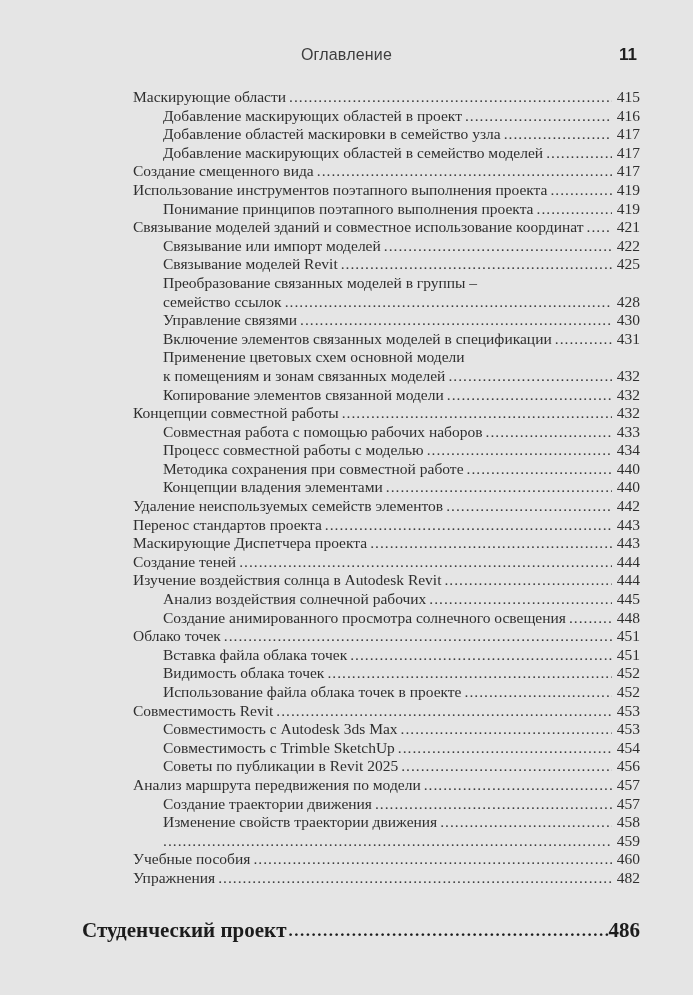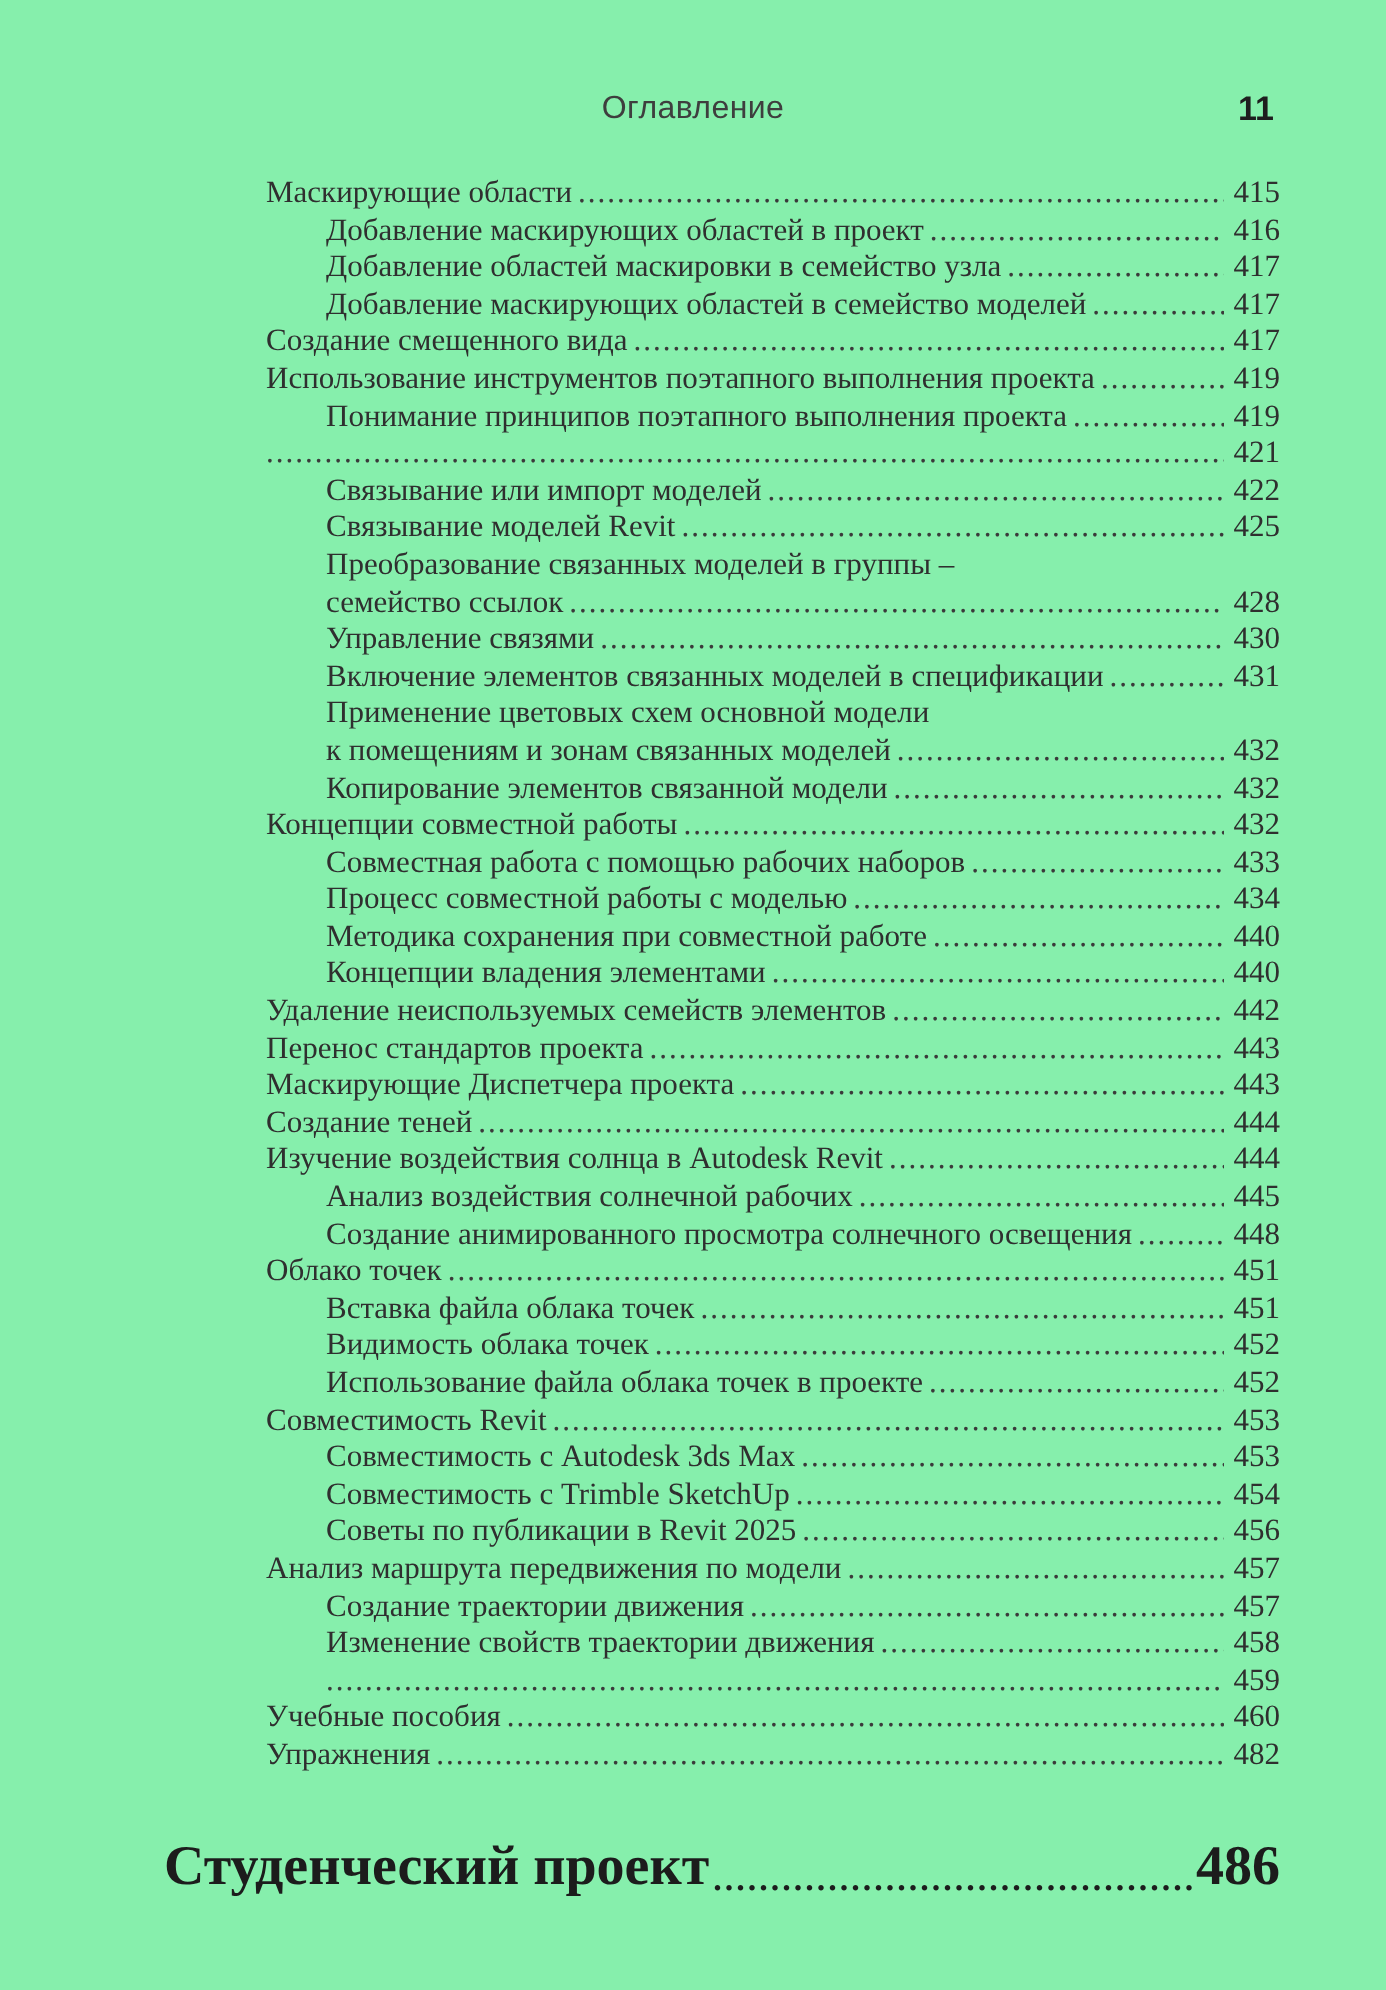--- a/index.html
+++ b/index.html
@@ -4,21 +4,21 @@
 <style>
   html, body {
     margin: 0;
     padding: 0;
     background: #ffffff;
   }
   .book-page {
     position: relative;
     width: 693px;
     height: 995px;
-    background: #86efac;
+    background: #e5e5e5;
     font-family: "Liberation Serif", serif;
     color: #2f2f2f;
     overflow: hidden;
   }
   .page-header {
     position: absolute;
     top: 46px;
     left: 0;
     width: 693px;
     height: 22px;
@@ -76,22 +76,22 @@
     flex: none;
     min-width: 28px;
     text-align: right;
   }
   .toc-footer-row {
     position: absolute;
     top: 918px;
     left: 82px;
     width: 558px;
     display: flex;
-    align-items: flex-end;
-    font-size: 28px;
+    align-items: center;
+    font-size: 21px;
     font-weight: bold;
     color: #1c1c1c;
     white-space: nowrap;
   }
   .toc-footer-row .label { flex: none; padding-right: 2px; }
   .toc-footer-row .dots {
     flex: 1 1 auto;
     overflow: hidden;
     white-space: nowrap;
     letter-spacing: 1.5px;
@@ -141,20 +141,21 @@
         <span class="label">Использование инструментов поэтапного выполнения проекта</span>
         <span class="dots"></span>
         <span class="page-num">419</span>
       </div>
       <div class="toc-row lvl1">
         <span class="label">Понимание принципов поэтапного выполнения проекта</span>
         <span class="dots"></span>
         <span class="page-num">419</span>
       </div>
       <div class="toc-row lvl0">
+        <span class="label">Связывание моделей зданий и совместное использование координат</span>
         <span class="dots"></span>
         <span class="page-num">421</span>
       </div>
       <div class="toc-row lvl1">
         <span class="label">Связывание или импорт моделей</span>
         <span class="dots"></span>
         <span class="page-num">422</span>
       </div>
       <div class="toc-row lvl1">
         <span class="label">Связывание моделей Revit</span>

